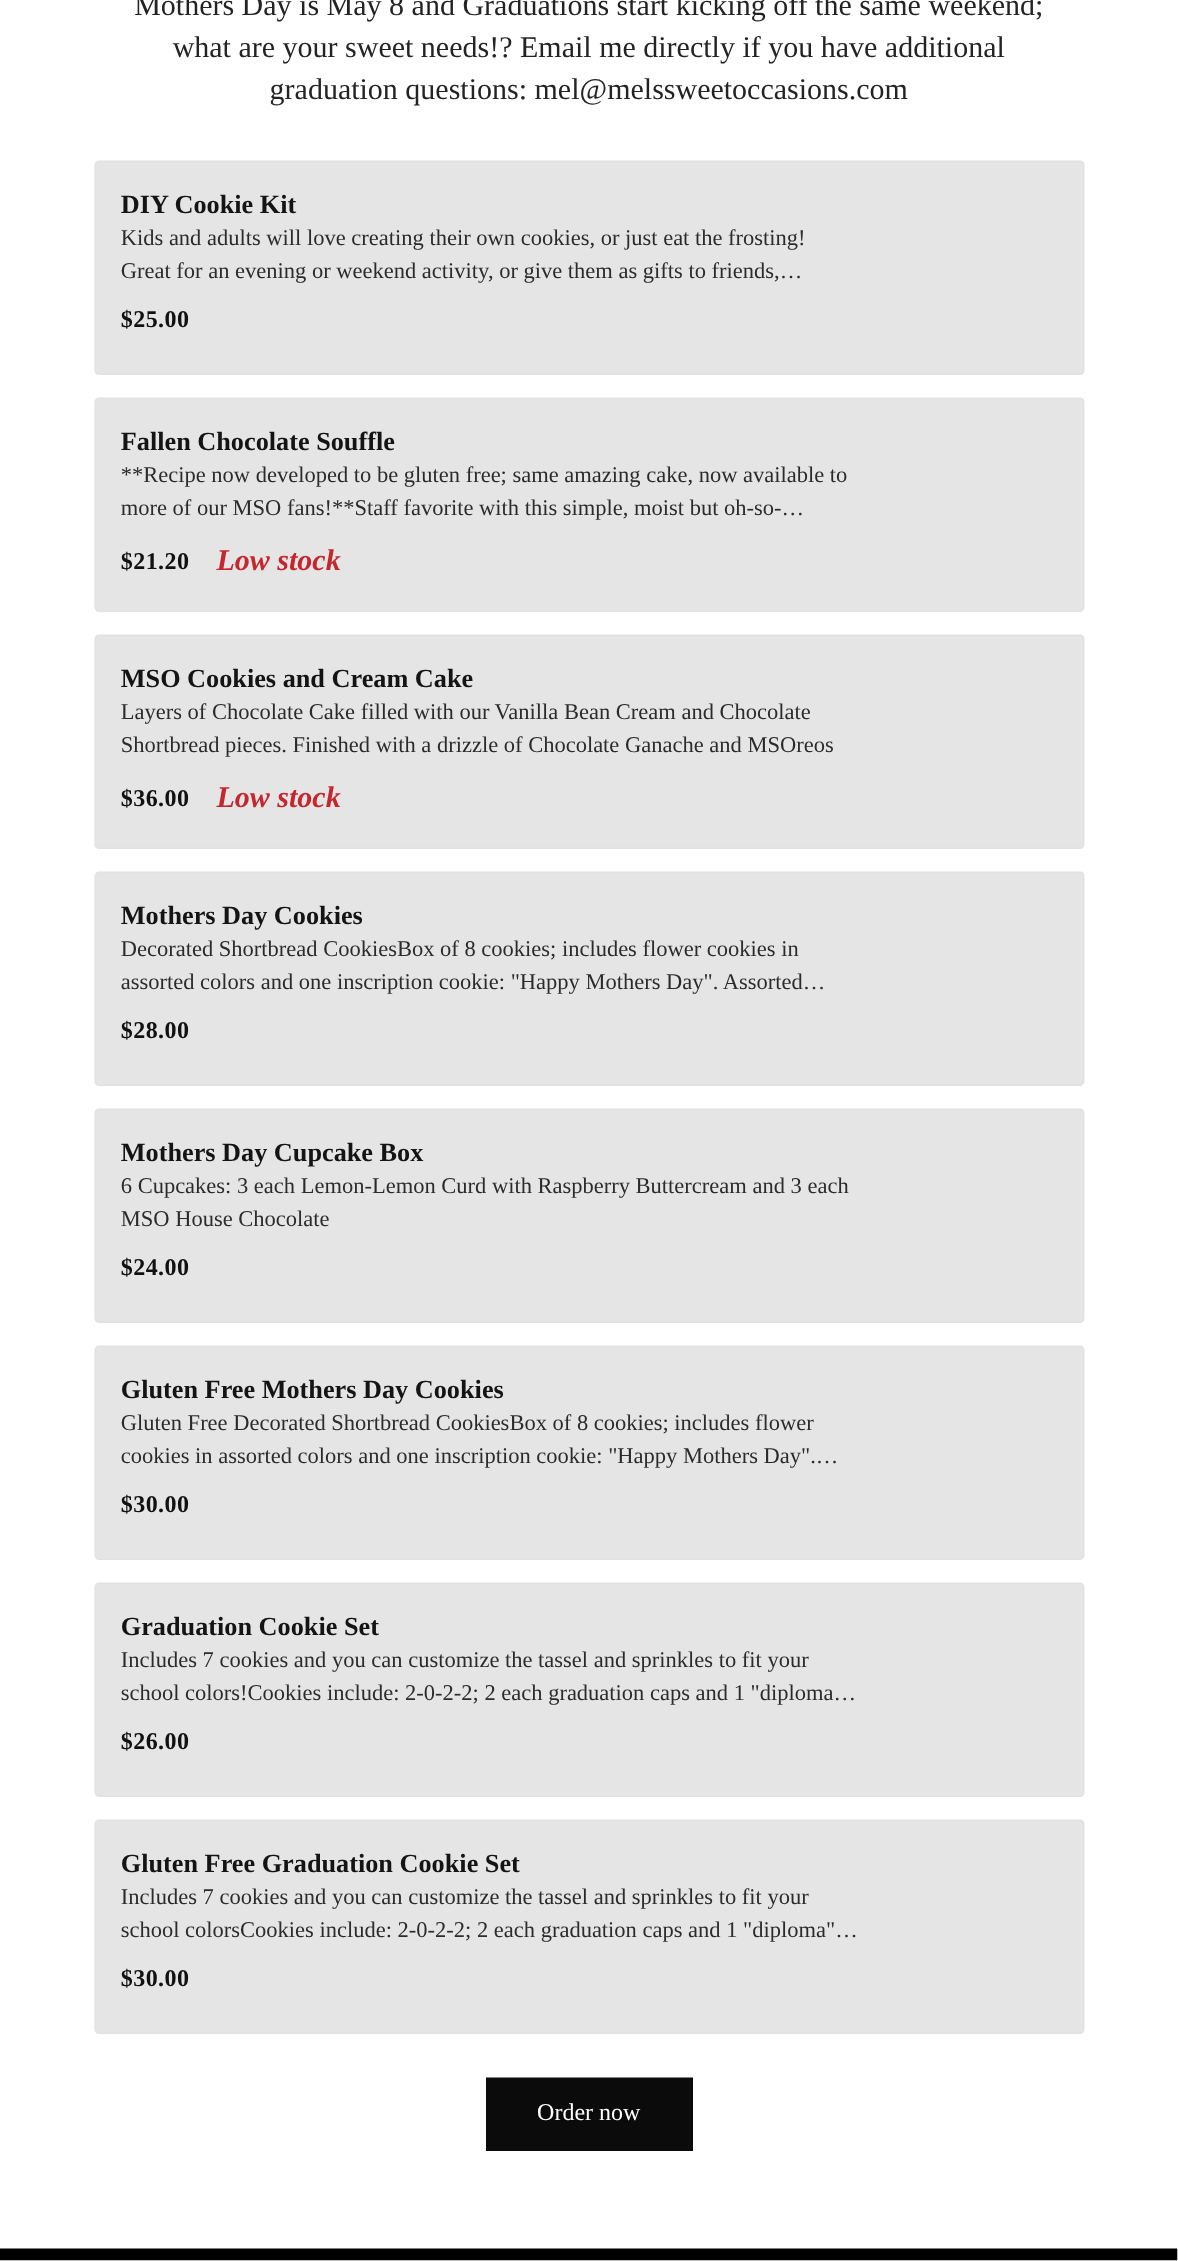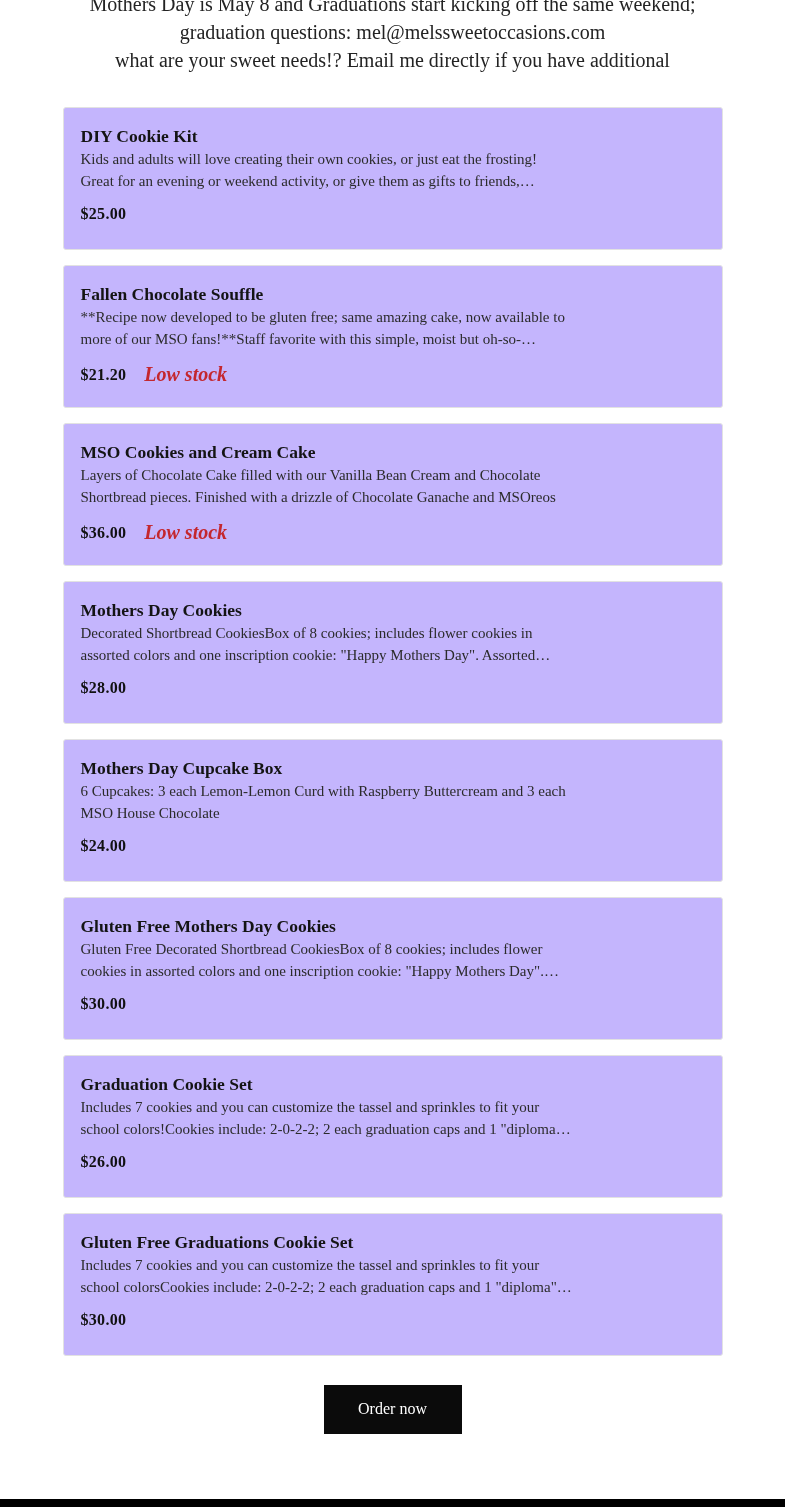--- a/index.html
+++ b/index.html
@@ -28,21 +28,21 @@
   
   .cards {
     width: 660px;
     margin: 33px auto 0 auto;
     display: flex;
     flex-direction: column;
     gap: 15px;
   }
   .card {
     box-sizing: border-box;
-    background: #c4b5fd;
+    background: #e5e5e5;
     border: 1px solid #e2e2e2;
     border-radius: 3px;
     padding: 17px 17px 20px 17px;
     min-height: 143px;
   }
   .card-title {
     font-size: 17.5px;
     font-weight: bold;
     line-height: 22px;
     color: #141414;
@@ -100,22 +100,22 @@
     width: 100%;
     height: 8px;
     background: #000000;
   }
 </style>
 </head>
 <body>
 
 <div class="intro">
   <div class="intro-line">Mothers Day is May 8 and Graduations start kicking off the same weekend;</div>
+  <div class="intro-line">what are your sweet needs!? Email me directly if you have additional</div>
   <div class="intro-line">graduation questions: mel@melssweetoccasions.com</div>
-  <div class="intro-line">what are your sweet needs!? Email me directly if you have additional</div>
 </div>
 
 <div class="cards">
 
   <div class="card">
     <div class="card-title">DIY Cookie Kit</div>
     <div class="card-desc">
       <div>Kids and adults will love creating their own cookies, or just eat the frosting!</div>
       <div>Great for an evening or weekend activity, or give them as gifts to friends,…</div>
     </div>
@@ -191,21 +191,21 @@
       <div>Includes 7 cookies and you can customize the tassel and sprinkles to fit your</div>
       <div>school colors!Cookies include: 2-0-2-2; 2 each graduation caps and 1 "diploma…</div>
     </div>
     <div class="price-row">
       <span class="price">$26.00</span>
 
     </div>
   </div>
 
   <div class="card">
-    <div class="card-title">Gluten Free Graduations Cookie Set</div>
+    <div class="card-title">Gluten Free Graduation Cookie Set</div>
     <div class="card-desc">
       <div>Includes 7 cookies and you can customize the tassel and sprinkles to fit your</div>
       <div>school colorsCookies include: 2-0-2-2; 2 each graduation caps and 1 "diploma"…</div>
     </div>
     <div class="price-row">
       <span class="price">$30.00</span>
 
     </div>
   </div>
 

